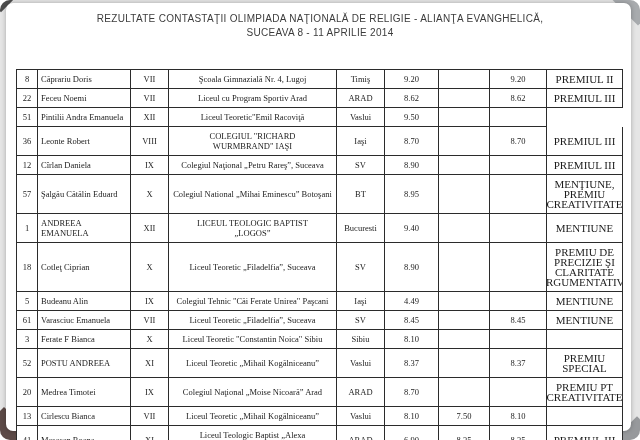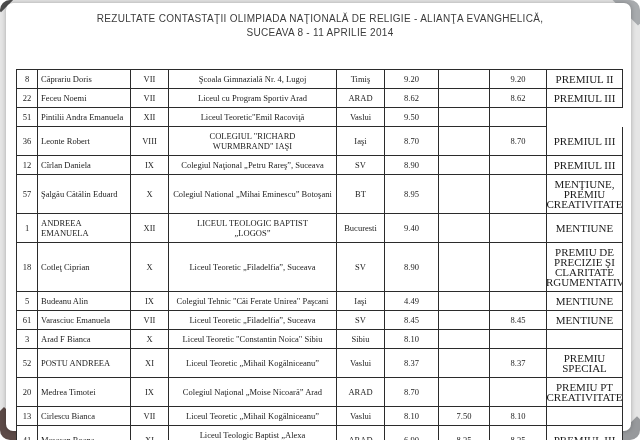--- a/index.html
+++ b/index.html
@@ -148,21 +148,21 @@
         <div class="cell c-cls">VII</div>
         <div class="cell c-school">Liceul Teoretic „Filadelfia”, Suceava</div>
         <div class="cell c-county">SV</div>
         <div class="cell c-score">8.45</div>
         <div class="cell c-score"></div>
         <div class="cell c-score">8.45</div>
         <div class="cell c-prize">MENTIUNE</div>
       </div>
       <div class="row">
         <div class="cell c-num">3</div>
-        <div class="cell c-name">Arad F Bianca</div>
+        <div class="cell c-name">Ferate F Bianca</div>
         <div class="cell c-cls">X</div>
         <div class="cell c-school">Liceul Teoretic "Constantin Noica" Sibiu</div>
         <div class="cell c-county">Sibiu</div>
         <div class="cell c-score">8.10</div>
         <div class="cell c-score"></div>
         <div class="cell c-score"></div>
         <div class="cell c-prize"></div>
       </div>
       <div class="row">
         <div class="cell c-num">52</div>

